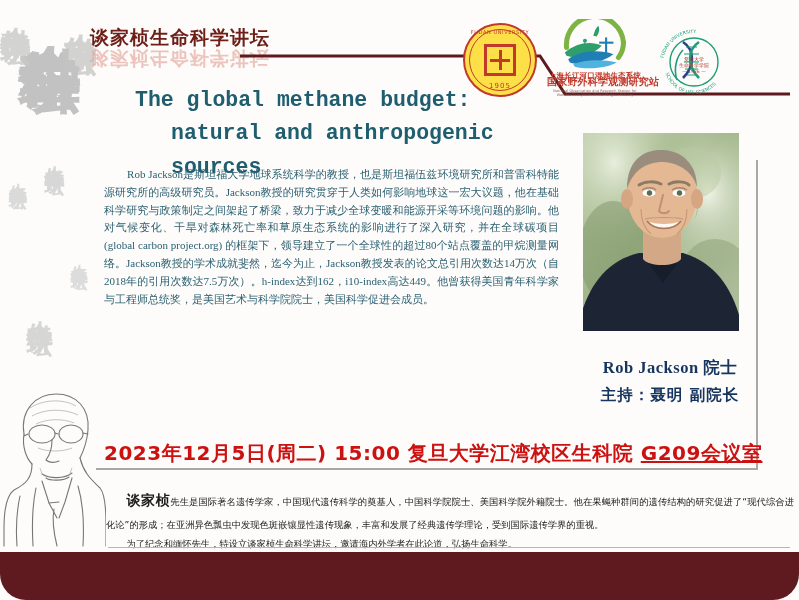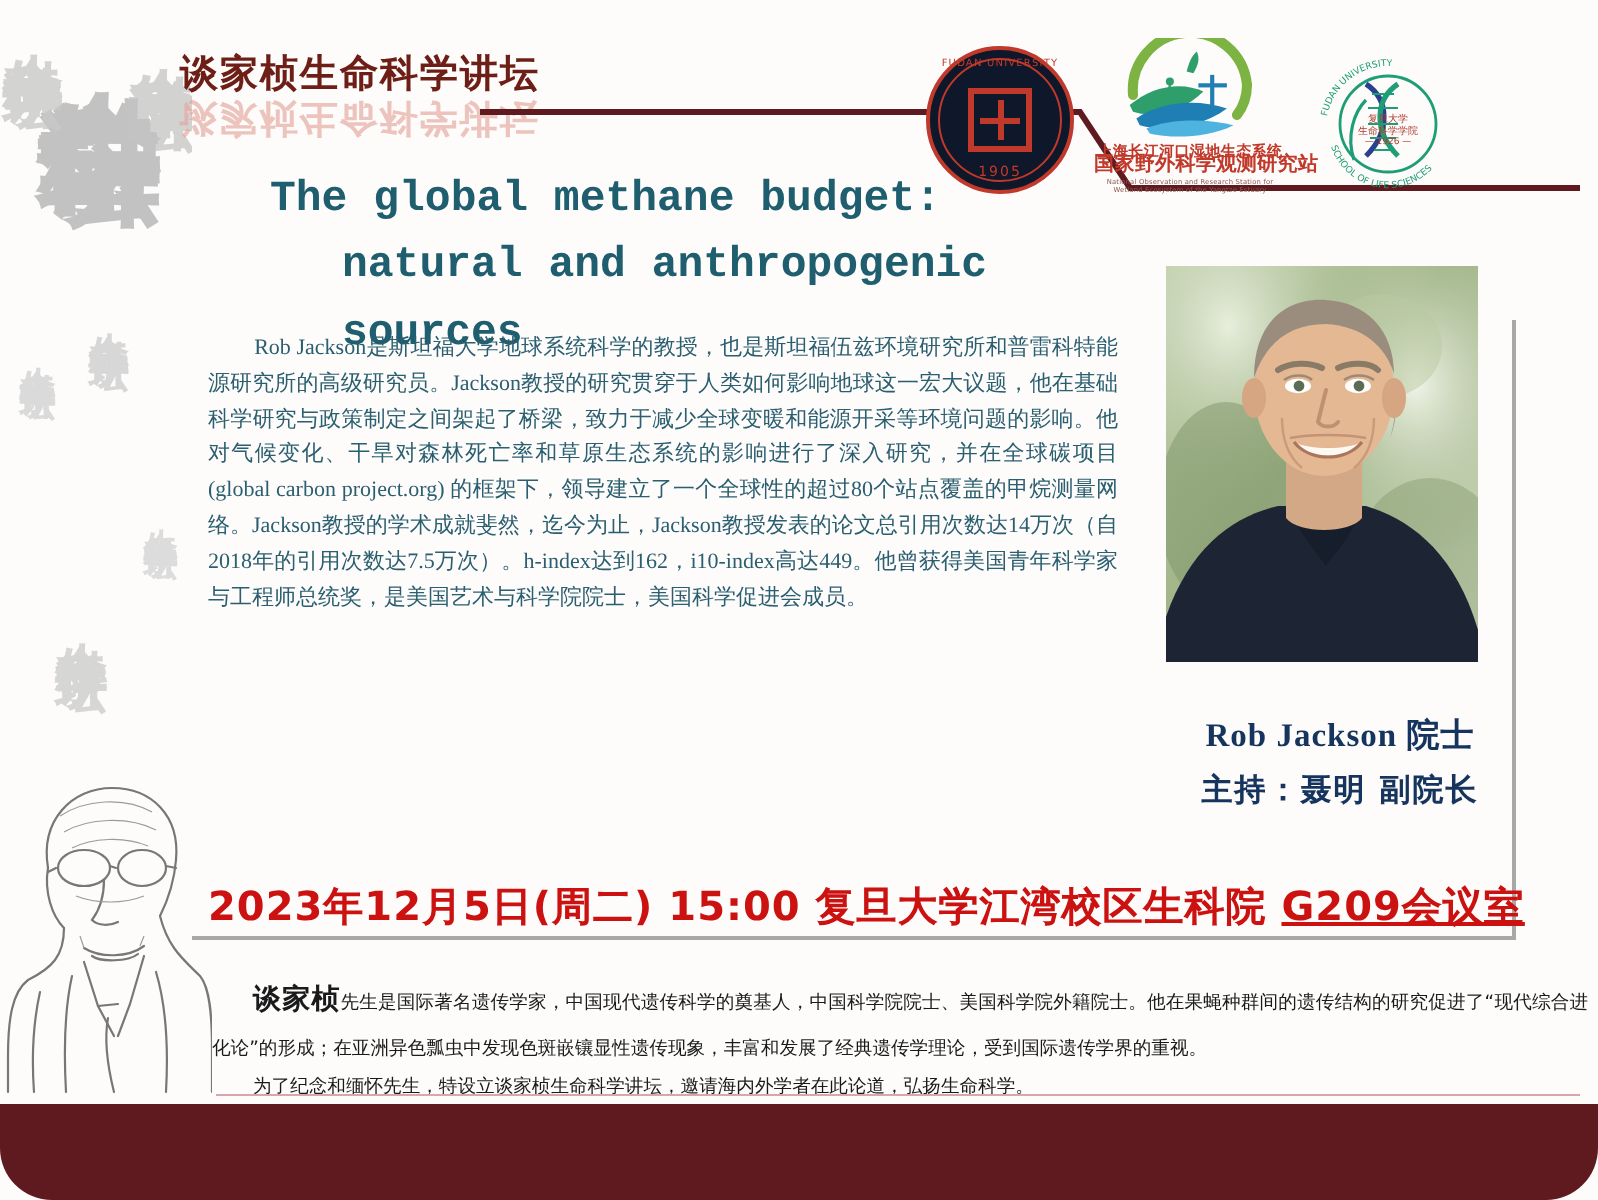--- a/index.html
+++ b/index.html
@@ -32,21 +32,21 @@
                  color:#e3a79c;letter-spacing:1px;line-height:1;margin-top:2px;
                  transform:scaleY(-1);opacity:.65;}
 
   .angle-rule{position:absolute;left:240px;top:42px;width:550px;height:56px;pointer-events:none;}
 
   .logos{position:absolute;top:18px;left:463px;height:84px;display:flex;align-items:center;gap:10px;}
   .logo-box{position:relative;}
 
   
   .seal{width:70px;height:70px;border-radius:50%;border:2.5px solid #c0392b;
-        position:relative;background:#0f172a;}
+        position:relative;background:#fde047;}
   .seal:after{content:"";position:absolute;inset:4px;border-radius:50%;border:1px solid #c0392b;}
   .seal-core{position:absolute;left:50%;top:50%;transform:translate(-50%,-50%);
              width:26px;height:26px;border:3px solid #c0392b;}
   .seal-core:before{content:"";position:absolute;left:50%;top:3px;bottom:3px;width:3px;
                     margin-left:-1.5px;background:#c0392b;}
   .seal-core:after{content:"";position:absolute;left:3px;right:3px;top:50%;height:3px;
                    margin-top:-1.5px;background:#c0392b;}
   .seal-top{position:absolute;top:4px;left:0;right:0;text-align:center;
             font-family:"DejaVu Sans",sans-serif;font-size:5px;color:#c0392b;letter-spacing:.6px;}
   .seal-bot{position:absolute;bottom:5px;left:0;right:0;text-align:center;

